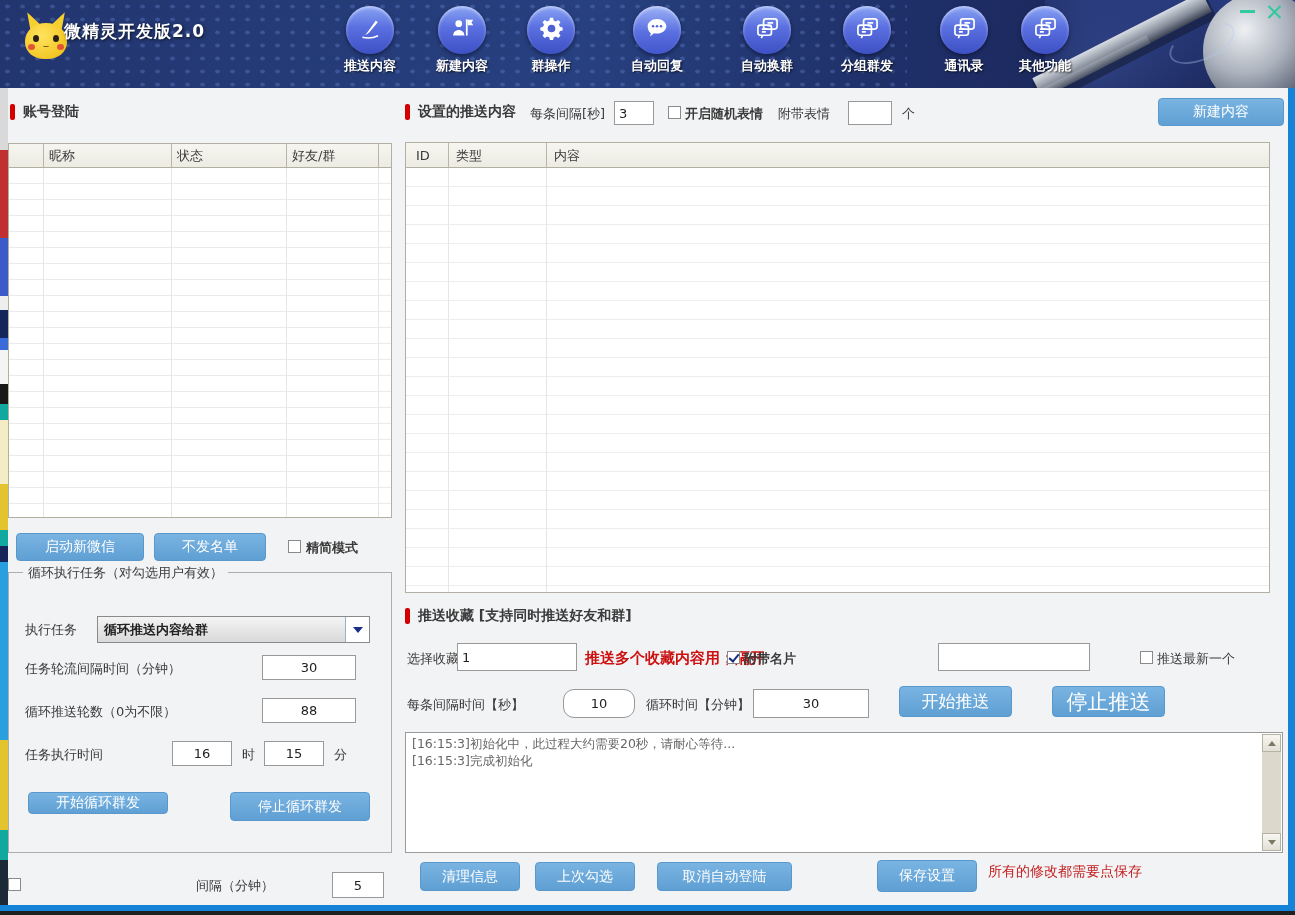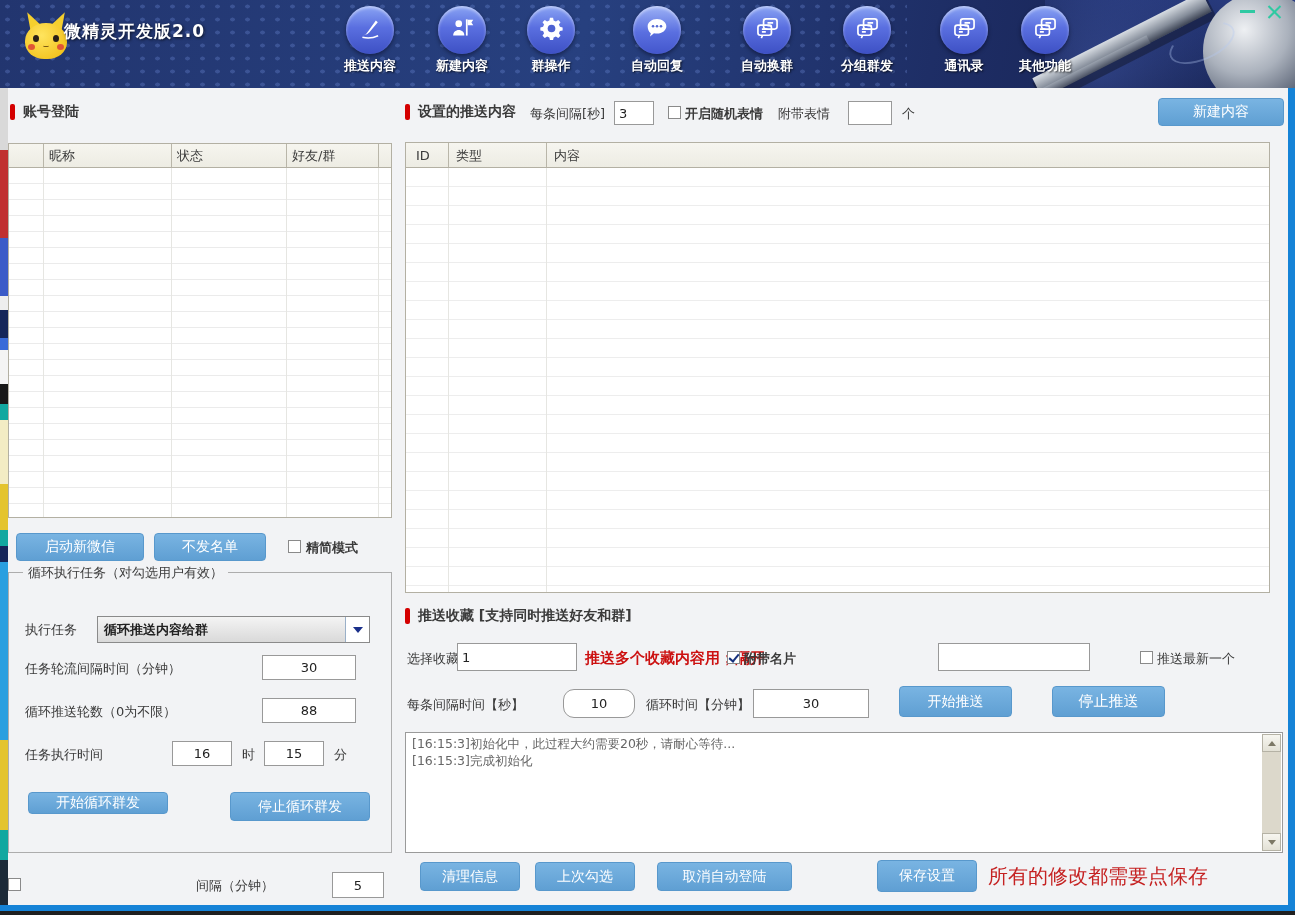--- a/index.html
+++ b/index.html
@@ -94,21 +94,21 @@
   .log { position:absolute; background:#fff; border:1px solid #9a9a9a; font-size:12.5px; color:#666;
     padding:3px 24px 3px 6px; line-height:1.35; }
   .scrollbar { position:absolute; top:1px; bottom:1px; right:1px; width:19px; background:#dcd8cb; }
   .scroll-btn { position:absolute; left:0; width:19px; height:18px; background:linear-gradient(180deg,#f7f6f0,#e3e1d6);
     border:1px solid #b5b2a5; display:flex; align-items:center; justify-content:center; cursor:pointer; }
   .scroll-btn.up { top:0; } .scroll-btn.down { bottom:0; }
   .tri-up-s { width:0; height:0; border-left:4px solid transparent; border-right:4px solid transparent; border-bottom:5px solid #7c7866; }
   .tri-down-s { width:0; height:0; border-left:4px solid transparent; border-right:4px solid transparent; border-top:5px solid #7c7866; }
 
   .hint-red { position:absolute; color:#cc1111; font-weight:bold; }
-  .save-hint { position:absolute; color:#c52222; font-size:20px; white-space:nowrap; }
+  .save-hint { position:absolute; color:#c52222; font-size:14px; white-space:nowrap; }
 
   .win-border-right { position:absolute; right:0; top:88px; width:7px; height:817px; background:#1583d7; }
   .win-border-bottom { position:absolute; left:0; top:905px; width:1295px; height:6px; background:#1583d7; }
   .win-border-shadow { position:absolute; left:0; top:911px; width:1295px; height:4px; background:#1f1f1f; }
 </style>
 </head>
 <body>
 
 <div class="app">
 
@@ -353,22 +353,22 @@
   <span class="chk checked" style="left:727px;top:651px"></span>
   <span class="lbl" style="left:744px;top:650px;font-weight:bold">附带名片</span>
   <input class="inp" style="left: 938px; top: 643px; width: 152px; height: 28px;" value="">
   <span class="chk" style="left:1140px;top:651px"></span>
   <span class="lbl" style="left:1157px;top:650px">推送最新一个</span>
 
   <span class="lbl" style="left:407px;top:696px">每条间隔时间【秒】</span>
   <input class="inp center" style="left: 563px; top: 689px; width: 72px; height: 29px; border-radius: 11px;" value="10">
   <span class="lbl" style="left:646px;top:696px">循环时间【分钟】</span>
   <input class="inp center" style="left: 753px; top: 689px; width: 116px; height: 29px;" value="30">
-  <button class="btn" style="left:899px;top:686px;width:113px;height:31px;font-size:14px">开始推送</button>
-  <button class="btn" style="left:1052px;top:686px;width:113px;height:31px;font-size:15px">停止推送</button>
+  <button class="btn" style="left:899px;top:686px;width:113px;height:31px;font-size:17px">开始推送</button>
+  <button class="btn" style="left:1052px;top:686px;width:113px;height:31px;font-size:21px">停止推送</button>
 
   <div class="log" style="left:405px;top:732px;width:878px;height:121px">
     <div>[16:15:3]初始化中，此过程大约需要20秒，请耐心等待...</div>
     <div>[16:15:3]完成初始化</div>
     <div class="scrollbar">
       <div class="scroll-btn up">
           <span class="tri-up-s"></span>
         </div>
       <div class="scroll-btn down">
           <span class="tri-down-s"></span>

